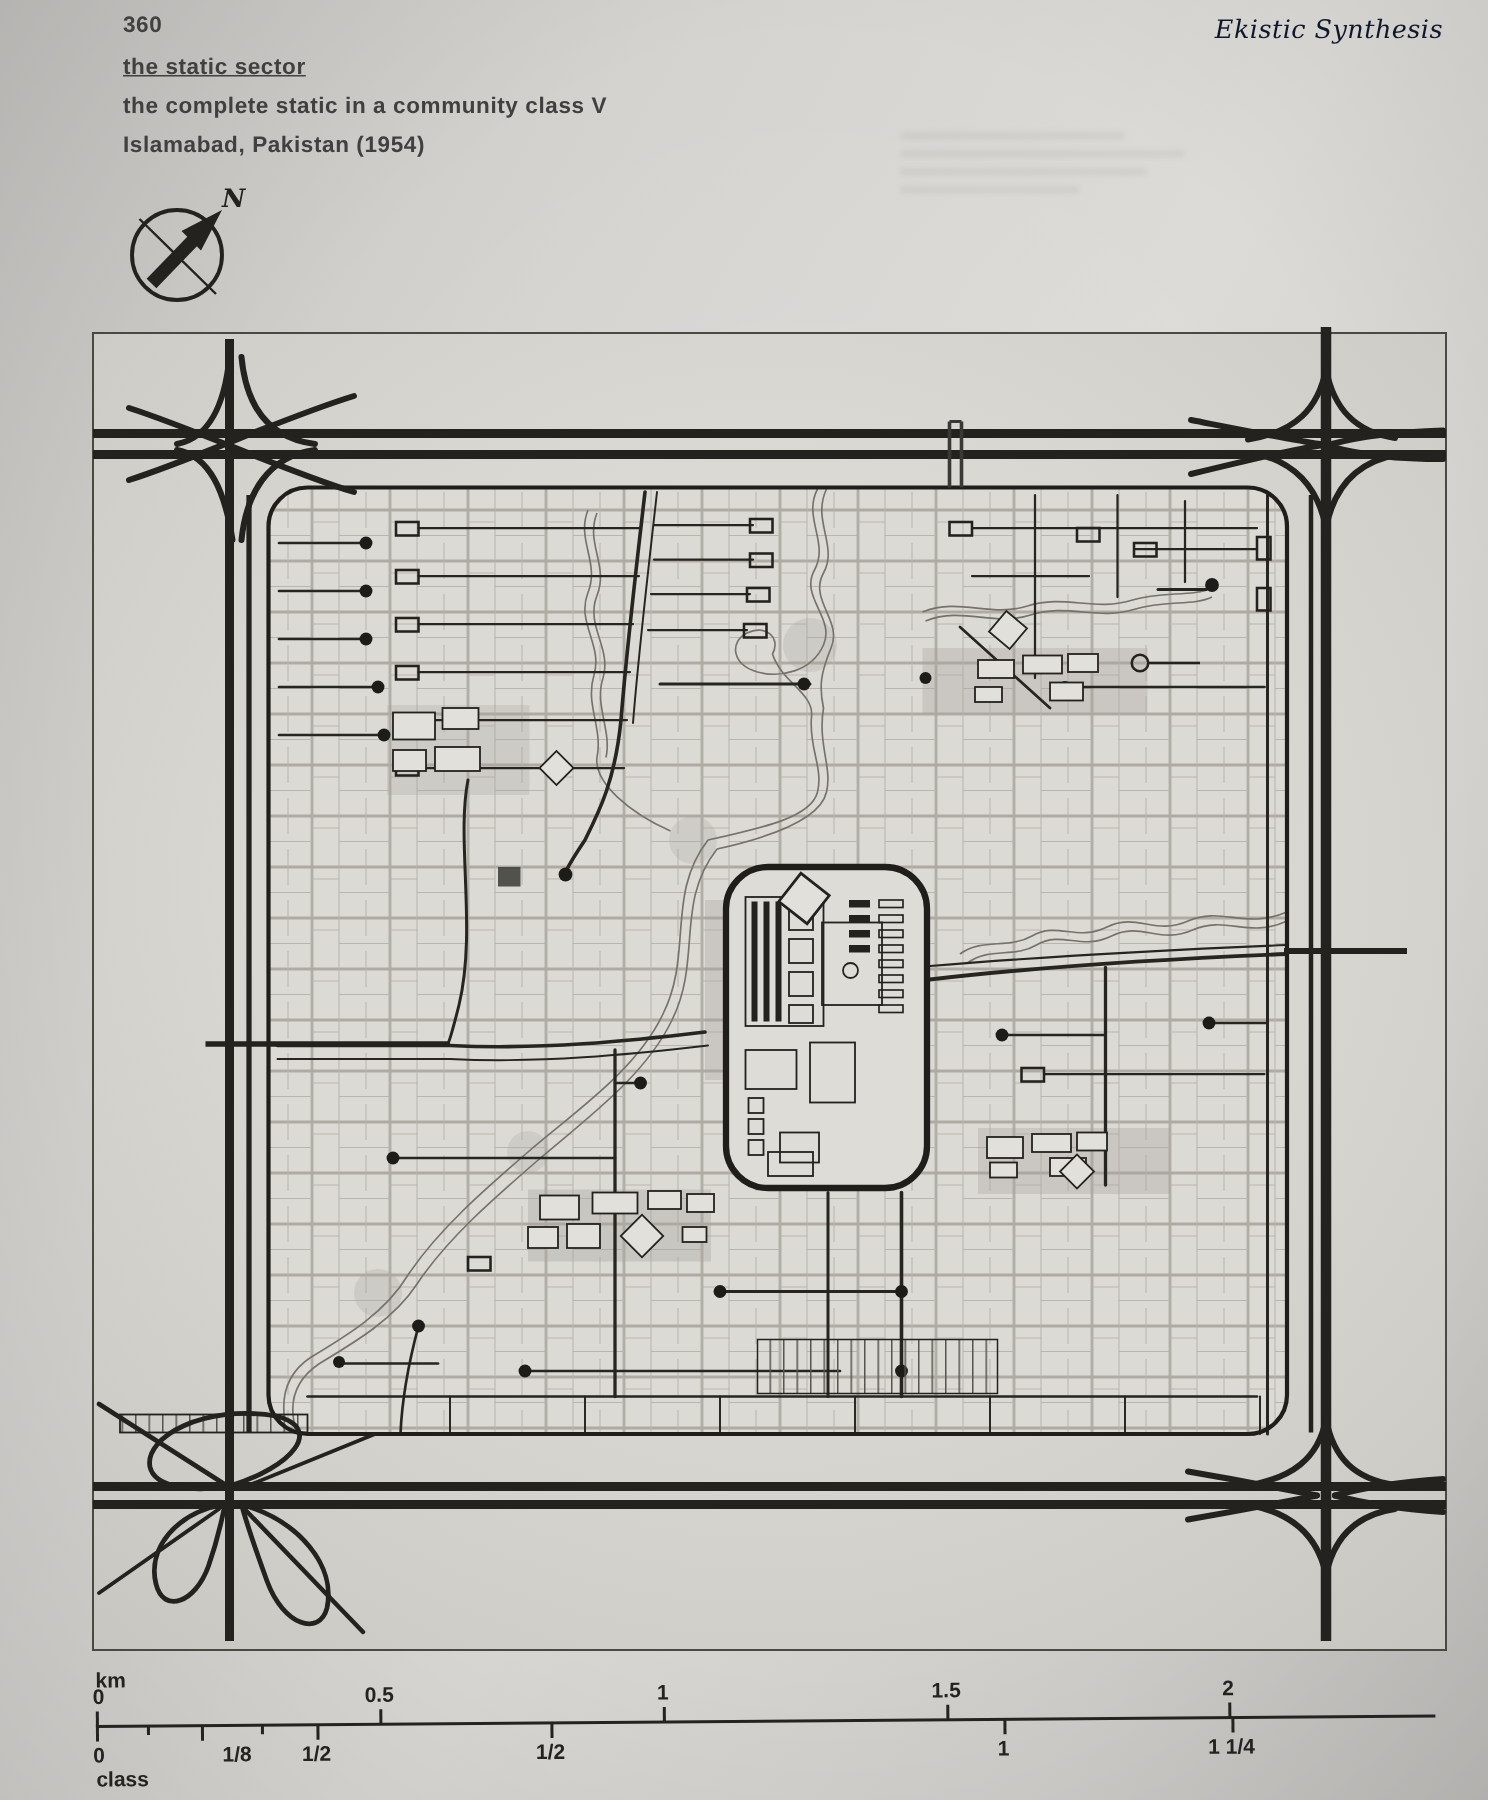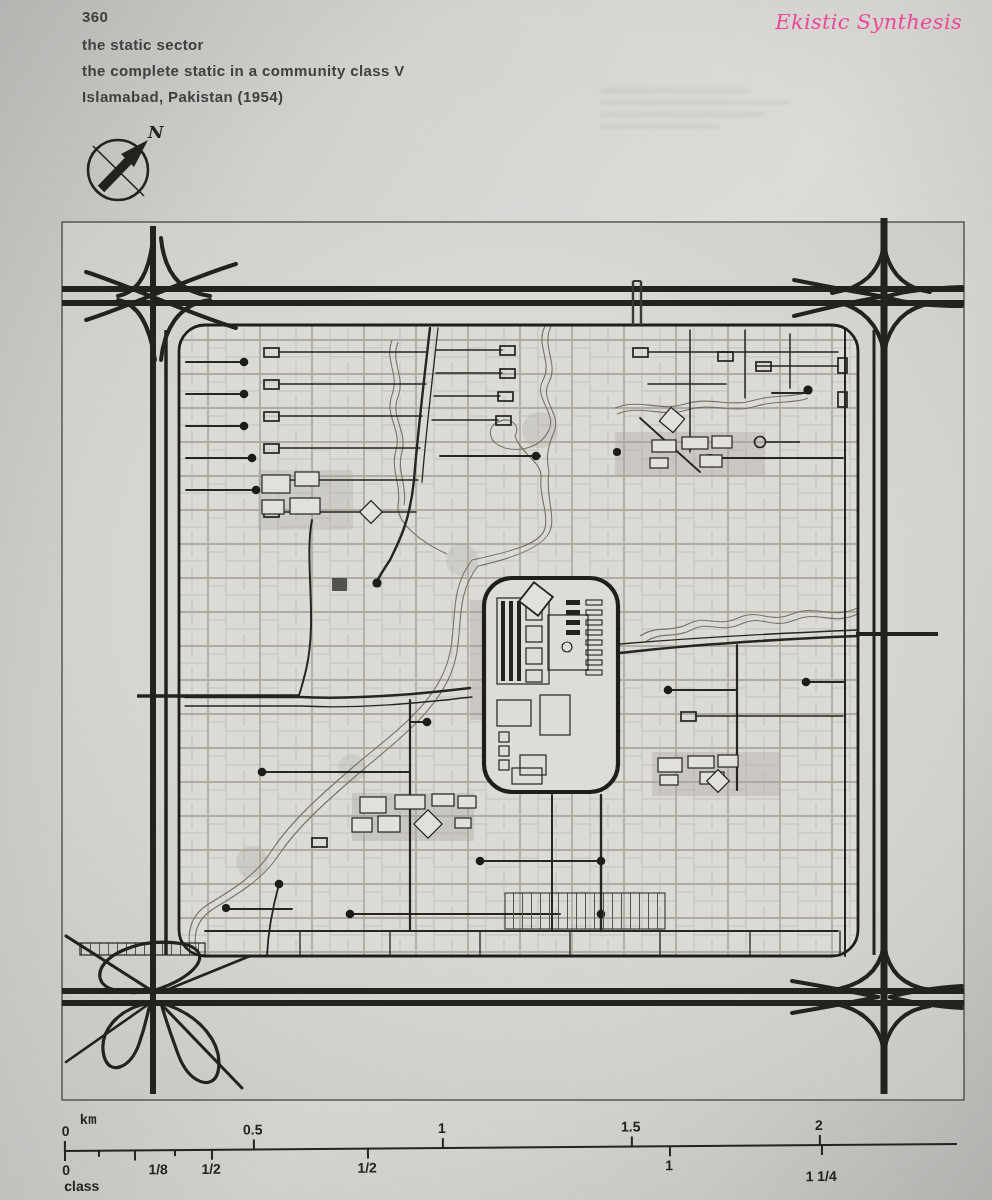--- a/index.html
+++ b/index.html
@@ -5,31 +5,31 @@
   html,body{margin:0;padding:0;}
   body{
     width:992px;height:1200px;position:relative;overflow:hidden;
     font-family:"Liberation Sans",sans-serif;
     background:linear-gradient(118deg,#c6c4c1 0%,#d5d3d0 28%,#dcdbd7 55%,#d1cfcc 82%,#c2c0bd 100%);
   }
   .vignette{position:absolute;inset:0;pointer-events:none;
     background:radial-gradient(ellipse at 55% 45%, rgba(255,255,255,.10) 0%, rgba(0,0,0,0) 55%, rgba(0,0,0,.10) 100%);}
   .hdr{position:absolute;color:#404040;font-weight:bold;letter-spacing:.4px;font-size:15px;white-space:nowrap;}
   #page-number{left:82px;top:8px;font-size:15px;}
-  #cap1{left:82px;top:36px;}
+  #cap1{left:82px;top:36px;text-decoration:underline;}
   #cap2{left:82px;top:62px;}
   #cap3{left:82px;top:88px;}
   #journal{position:absolute;right:30px;top:10px;font-family:"DejaVu Serif","Liberation Serif",serif;
-    font-style:italic;font-size:21px;color:#ec4899;letter-spacing:.3px;}
+    font-style:italic;font-size:17px;color:#0f172a;letter-spacing:.3px;}
   .bleed{position:absolute;height:5px;border-radius:3px;background:#8f8d88;opacity:.13;filter:blur(1.6px);}
   
   #scalebar{position:absolute;left:64px;top:1118px;width:900px;height:78px;
     transform:rotate(-0.45deg);transform-origin:0 40px;color:#242320;}
   #scalebar .unit{position:absolute;font-weight:bold;font-size:14px;}
-  #km-unit{left:16px;top:-6px;font-family:Liberation Mono, monospace;}
+  #km-unit{left:0;top:-6px;}
   #mile-unit{left:0;top:60px;}
   .sline{position:absolute;left:0;top:32px;width:893px;height:2px;background:#242320;}
   .tick{position:absolute;width:2px;background:#242320;}
   .tick.km{top:23px;height:10px;}
   .tick.mi{top:33px;height:10px;}
   .tick.mi.small{height:6px;}
   .tlabel{position:absolute;font-weight:bold;font-size:14px;transform:translateX(-50%);white-space:nowrap;}
   .tlabel.km{top:5px;}
   .tlabel.mi{top:44px;}
   .tlabel.edge{transform:none;}
@@ -372,16 +372,16 @@
   <div class="tick mi small" style="left:110px;"></div>
   <div class="tick mi" style="left:147px;"></div>
   <div class="tick mi" style="left:303px;"></div>
   <div class="tick mi" style="left:605px;"></div>
   <div class="tick mi" style="left:757px;"></div>
   <span class="tlabel mi edge" style="left:-2px;">0</span>
   <span class="tlabel mi" style="left:70px;margin-left:24px;">1/8</span>
   <span class="tlabel mi" style="left:147px;">1/2</span>
   <span class="tlabel mi" style="left:303px;">1/2</span>
   <span class="tlabel mi" style="left:605px;">1</span>
-  <span class="tlabel mi" style="left:757px;margin-top:12px;">1 1/4</span>
+  <span class="tlabel mi" style="left:757px;">1 1/4</span>
 
   <span id="mile-unit" class="unit">class</span>
 </div>
 
 </body></html>

